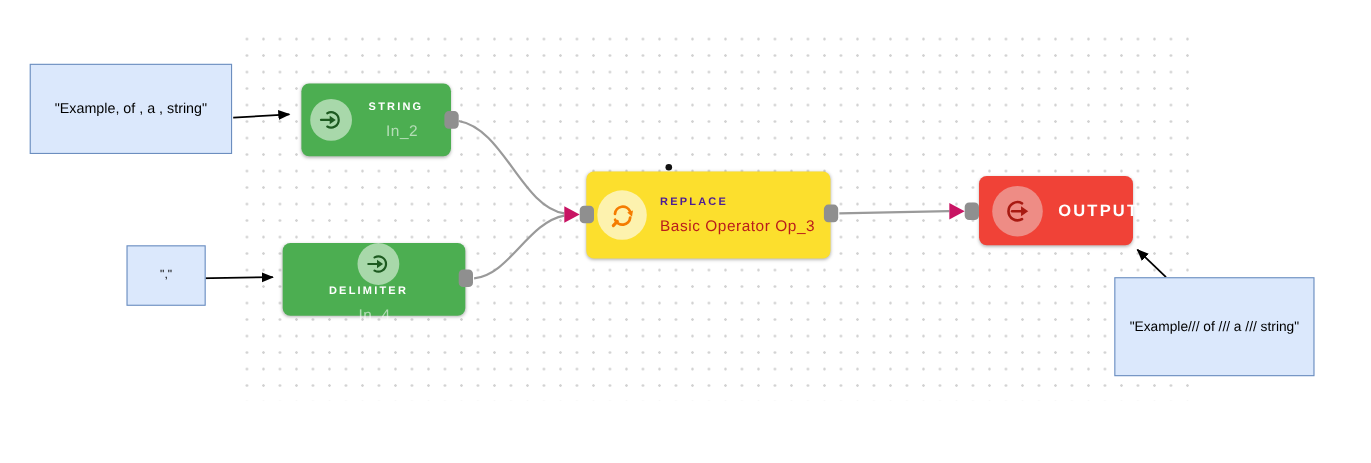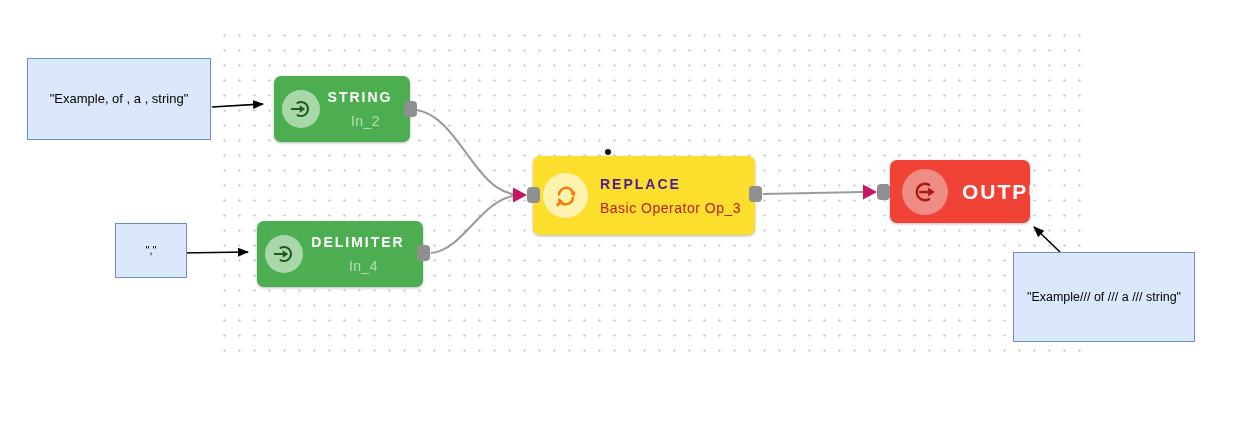--- a/index.html
+++ b/index.html
@@ -24,24 +24,24 @@
   .icon-wrap{
     border-radius:50%;display:flex;align-items:center;justify-content:center;
     flex:0 0 auto;
   }
   .iw-green{width:38px;height:38px;background:#a8d8aa;margin-left:8px;}
   .iw-yellow{width:45px;height:45px;background:#fdf2ae;margin-left:10px;}
   .iw-red{width:46px;height:46px;background:#ee8c85;margin-left:12px;}
   .labels{display:flex;flex-direction:column;gap:8px;min-width:0;}
   .labels.centered{flex:1;align-items:center;padding-right:10px;}
   .labels.lefted{align-items:flex-start;margin-left:12px;}
-  .title{font-weight:700;font-size:14px;letter-spacing:2px;white-space:nowrap;}
+  .title{font-weight:700;font-size:10px;letter-spacing:2px;white-space:nowrap;}
   .title-light{color:#ffffff;}
   .title-dark{color:#4c1d95;}
-  .title-big{font-size:21px;margin-left:14px;}
+  .title-big{font-size:15px;margin-left:14px;}
   .subtitle{font-size:14px;letter-spacing:0.5px;white-space:nowrap;}
   .subtitle-light{color:rgba(255,255,255,0.58);margin-left:11px;}
   .subtitle-gray{color:#b91c1c;}
   .port{
     position:absolute;width:13px;height:16px;border-radius:4px;background:#8f8f8f;
   }
   .stroke-green{stroke:#1d5a20;stroke-width:2.2;fill:none;stroke-linecap:round;}
   .fill-green{fill:#1d5a20;}
   .stroke-red{stroke:#a81a12;stroke-width:2.2;fill:none;stroke-linecap:round;}
   .fill-red{fill:#a81a12;}
@@ -95,21 +95,21 @@
         <polygon class="fill-green" points="10.6,7.8 16.6,12 10.6,16.2"></polygon>
       </svg>
     </div>
     <div class="labels centered">
       <div class="title title-light">STRING</div>
       <div class="subtitle subtitle-light">In_2</div>
     </div>
     <div class="port" style="left: 130px; top: 25px; background-color: rgb(143, 143, 143);"></div>
   </div>
 
-  <div class="node" style="left: 257px; top: 221px; width: 166px; height: 66px; background-color: rgb(76, 174, 81);">
+  <div class="node" style="left: 257px; top: 221px; width: 166px; height: 66px; background-color: rgb(76, 174, 81); flex-direction: column;">
     <div class="icon-wrap iw-green">
       <svg viewBox="0 0 24 24" width="22" height="22">
         <path class="stroke-green" d="M8.2,5.4 A7.6,7.6 0 1 1 8.2,18.6"></path>
         <line class="stroke-green" x1="2" y1="12" x2="11" y2="12"></line>
         <polygon class="fill-green" points="10.6,7.8 16.6,12 10.6,16.2"></polygon>
       </svg>
     </div>
     <div class="labels centered">
       <div class="title title-light">DELIMITER</div>
       <div class="subtitle subtitle-light">In_4</div>

